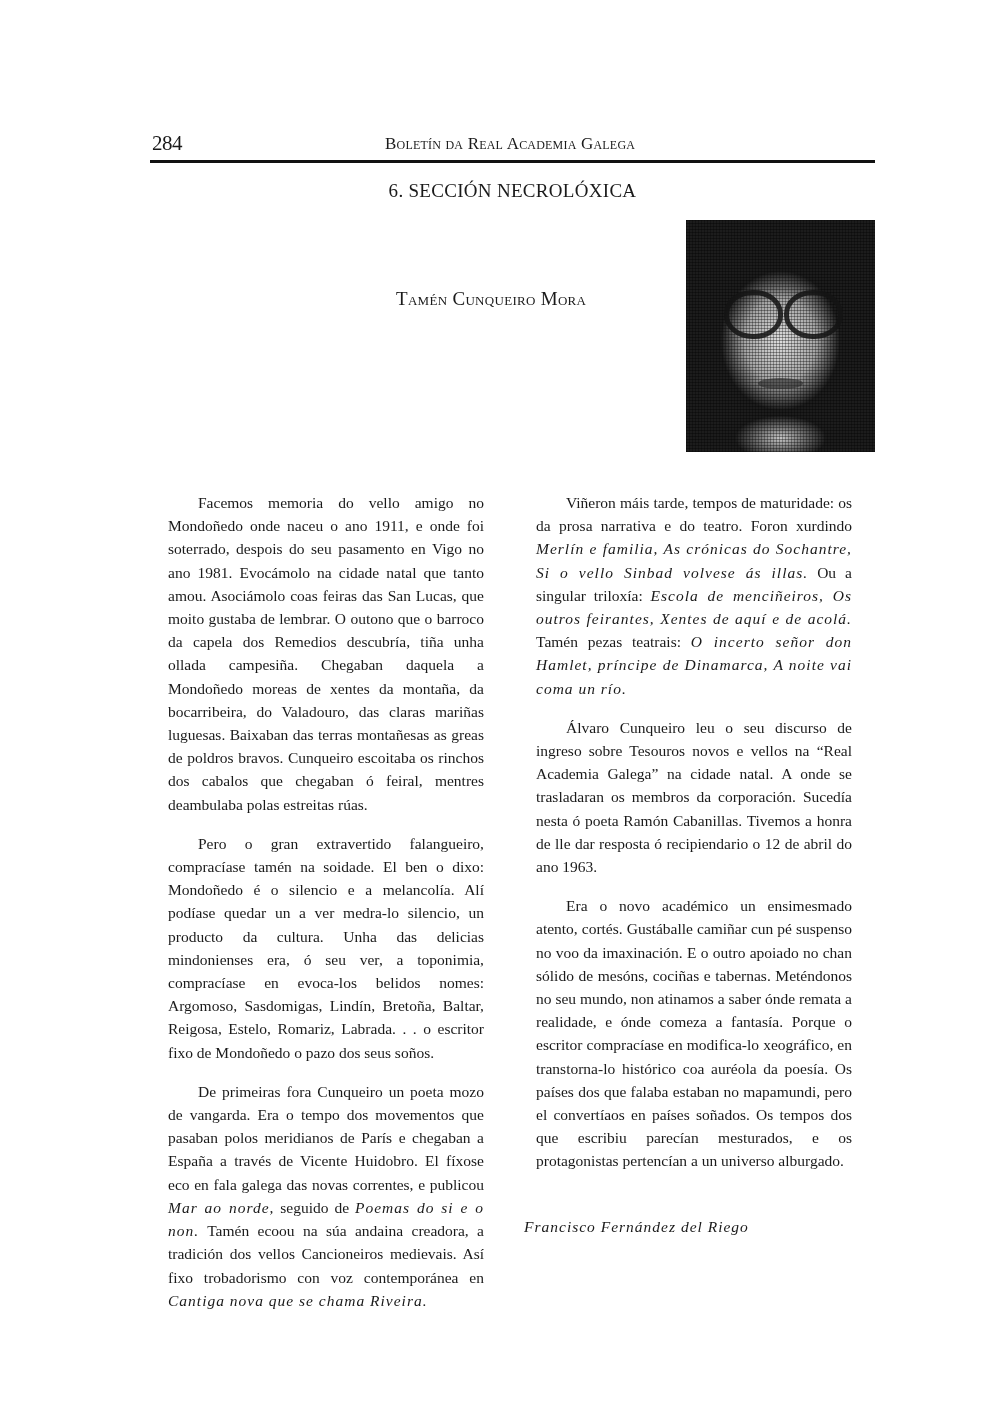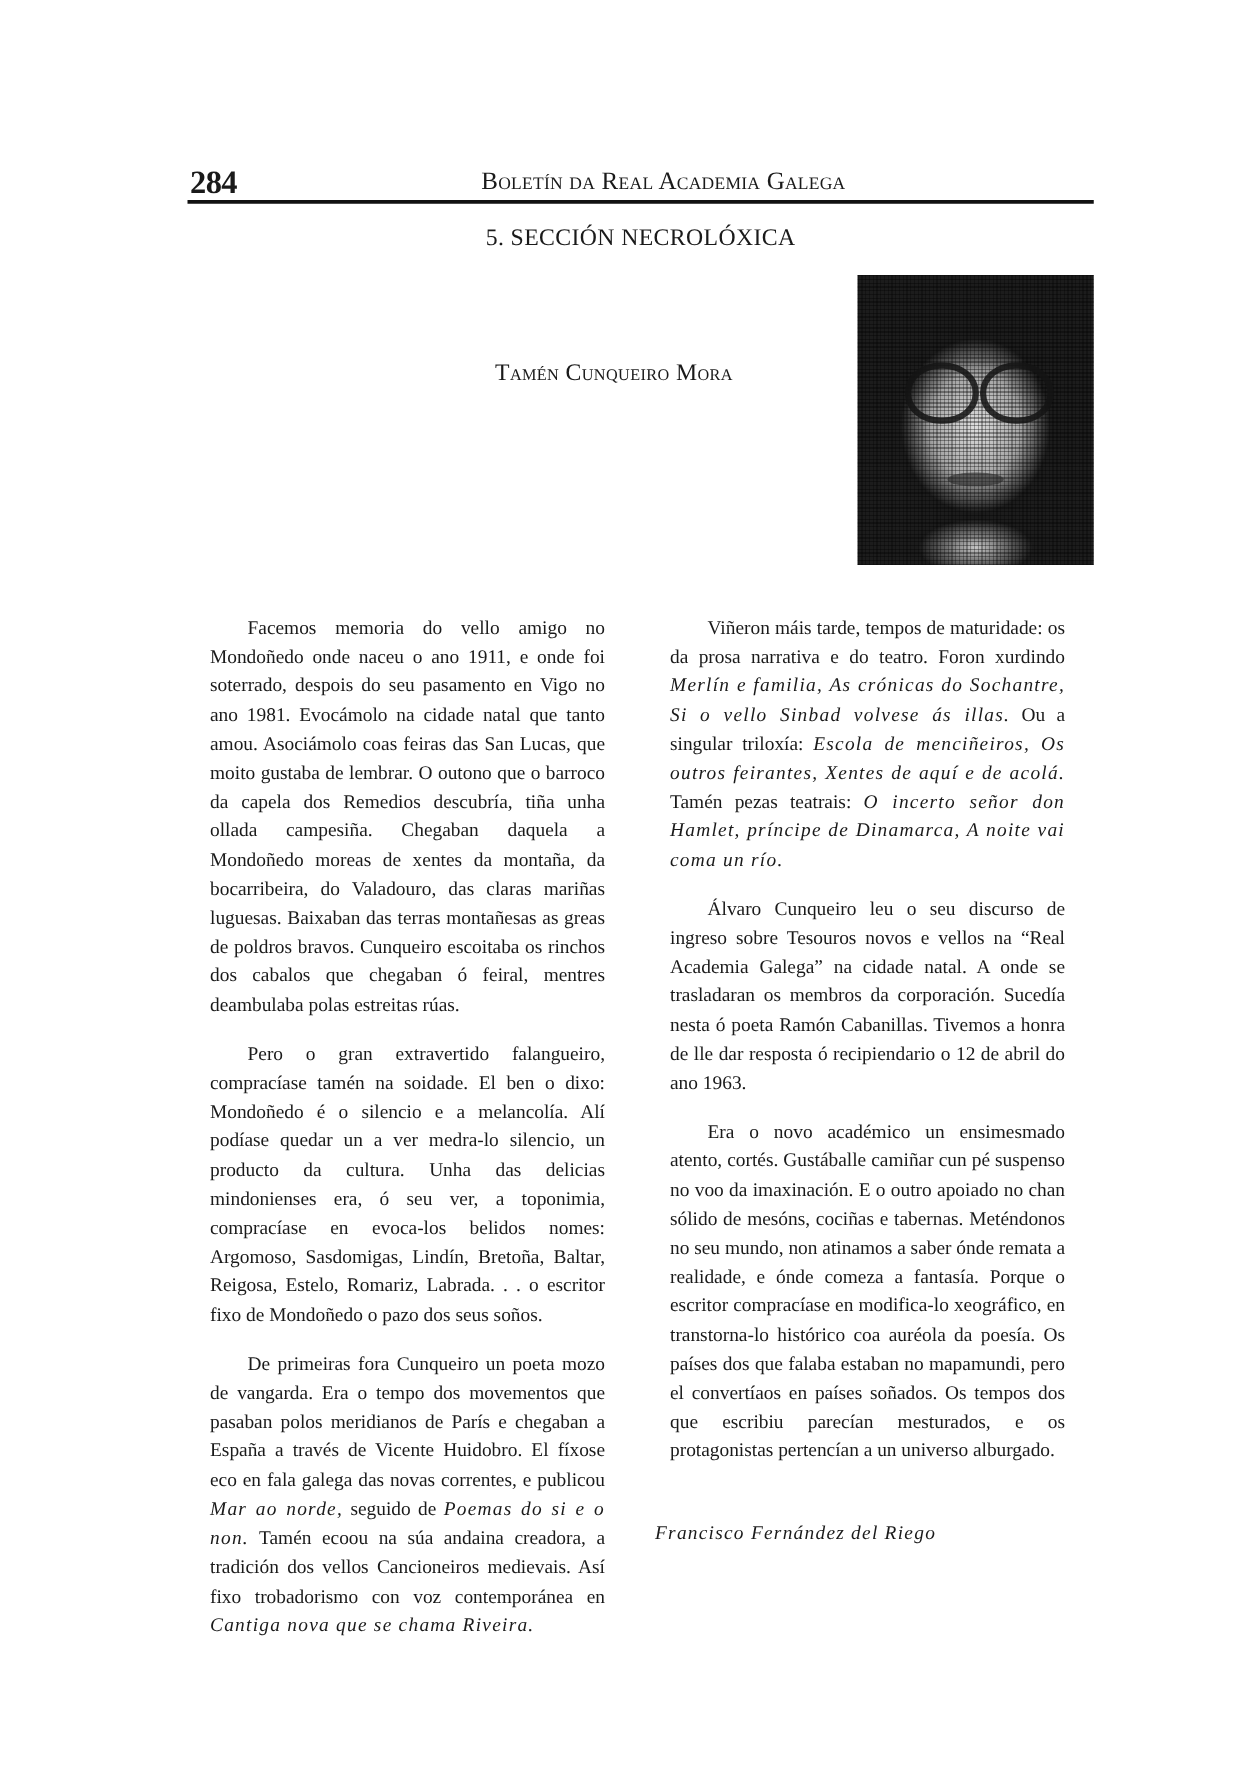--- a/index.html
+++ b/index.html
@@ -12,29 +12,28 @@
       height: 1417px;
       position: relative;
       overflow: hidden;
       font-family: "Liberation Serif", "DejaVu Serif", serif;
       color: #1a1a1a;
     }
     .page-number {
       position: absolute;
       left: 152px;
       top: 131px;
-      font-size: 26px;
+      font-size: 21px;
       letter-spacing: -0.5px;
-      font-weight: bold;
     }
     .running-head {
       position: absolute;
       left: 385px;
       top: 134px;
-      font-size: 20px;
+      font-size: 17px;
       font-variant: small-caps;
       letter-spacing: 0.2px;
     }
     .head-rule {
       position: absolute;
       left: 150px;
       top: 160px;
       width: 725px;
       height: 3px;
       background: #111;
@@ -126,21 +125,21 @@
   </style>
 </head>
 <body>
 
 <div>
 
   <div class="page-number">284</div>
   <div class="running-head">Boletín da Real Academia Galega</div>
   <div class="head-rule"></div>
 
-  <div class="section-title">5. SECCIÓN NECROLÓXICA</div>
+  <div class="section-title">6. SECCIÓN NECROLÓXICA</div>
 
   <div class="article-title">Tamén Cunqueiro Mora</div>
 
   <div class="portrait" aria-label="halftone portrait photo of Álvaro Cunqueiro wearing glasses">
     <div class="glasses left"></div>
     <div class="glasses right"></div>
     <div class="mouth"></div>
   </div>
 
   <div class="column left">

